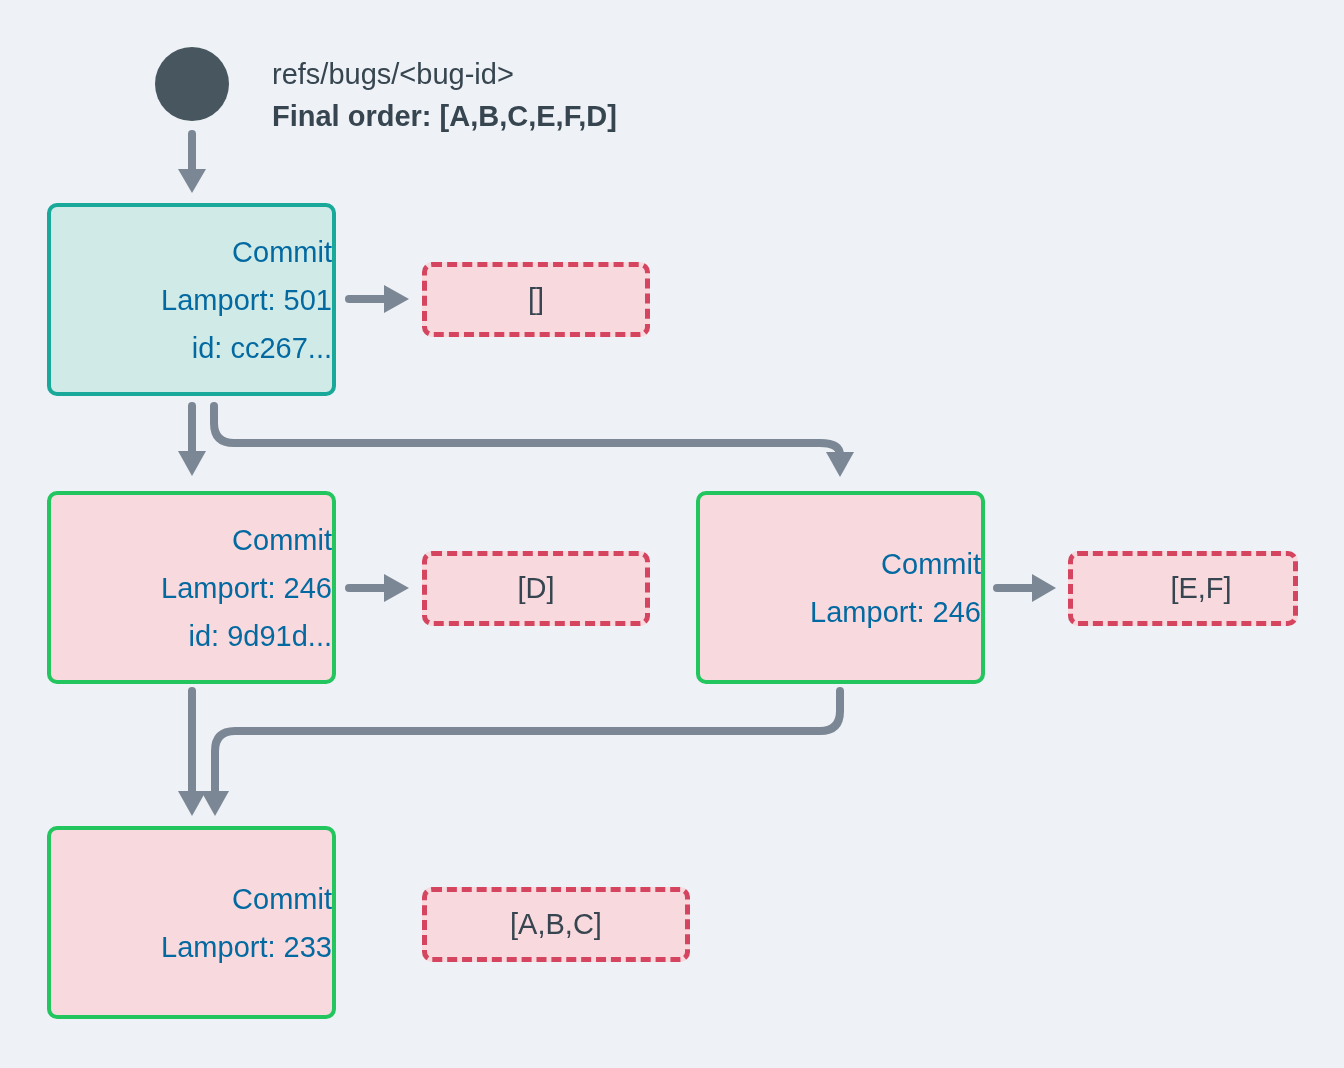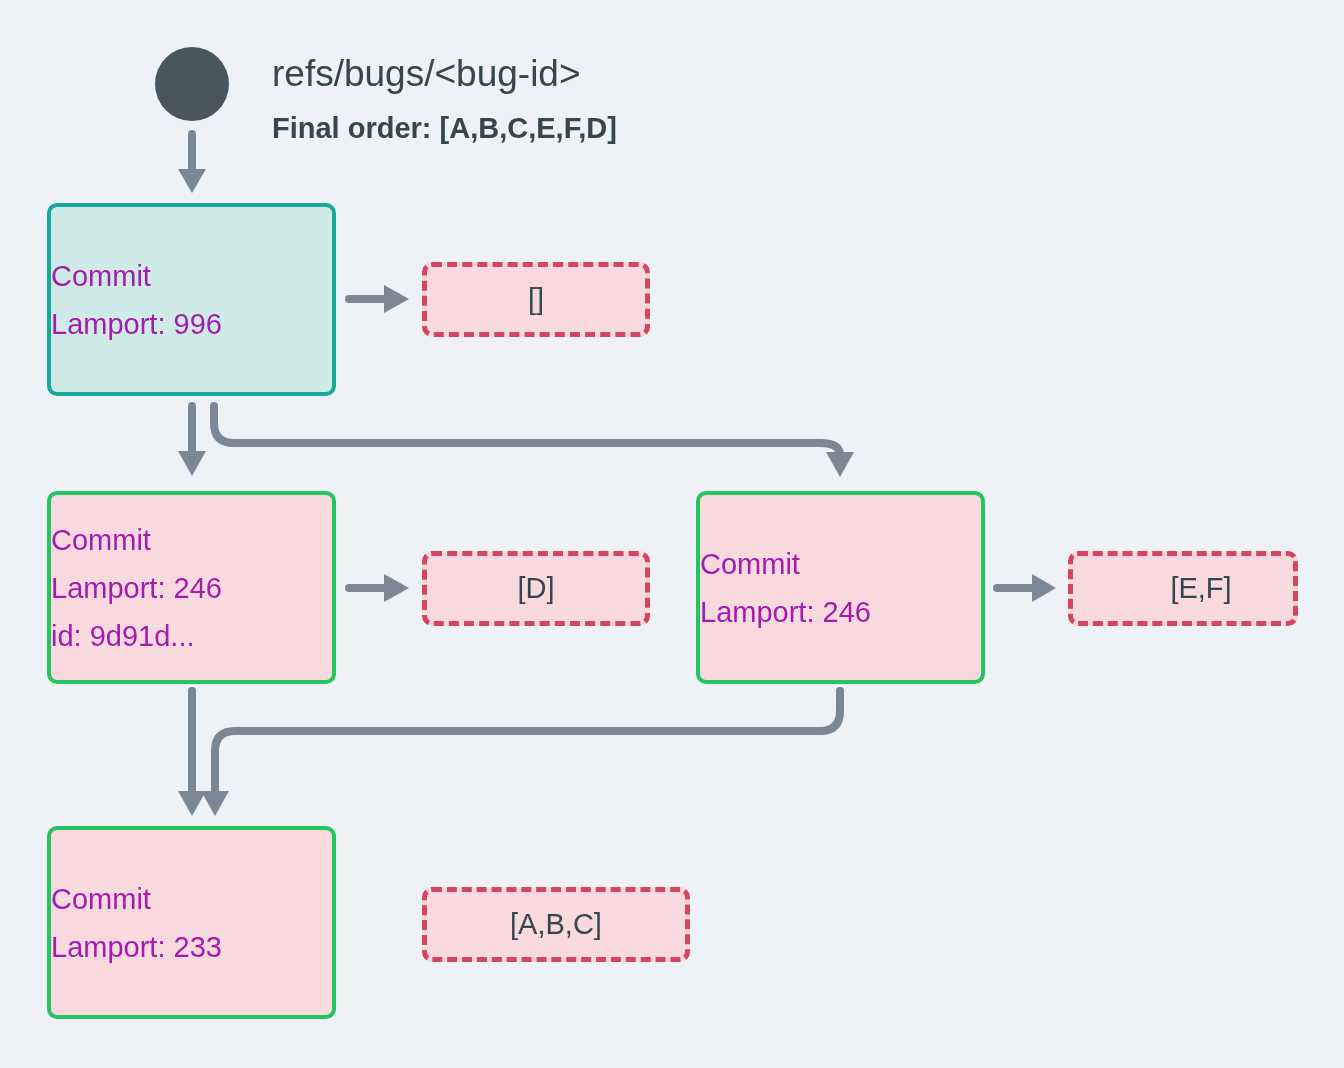--- a/index.html
+++ b/index.html
@@ -25,47 +25,47 @@
   .ref-node {
     position: absolute;
     left: 155px; top: 47px;
     width: 74px; height: 74px;
     border-radius: 50%;
     background: #47565F;
   }
   .ref-label {
     position: absolute;
     left: 272px; top: 58px;
-    font-size: 37px;
+    font-size: 29px;
     line-height: 32px;
     color: #36454F;
     white-space: nowrap;
   }
   .final-order {
     position: absolute;
-    left: 272px; top: 112px;
+    left: 272px; top: 100px;
     font-size: 29px;
     line-height: 32px;
     font-weight: bold;
     color: #36454F;
     white-space: nowrap;
   }
   .commit {
     position: absolute;
     width: 289px; height: 193px;
     background: #F8D9DD;
     border: 4px solid #22c55e;
     border-radius: 10px;
     display: flex;
     flex-direction: column;
-    align-items: flex-start;
+    align-items: flex-end;
     justify-content: center;
     font-size: 29px;
     line-height: 48px;
-    color: #a21caf;
+    color: #0369a1;
     text-align: center;
   }
   .commit--teal {
     background: #D0EBE7;
     border-color: #18A99A;
   }
   .commit--root  { left: 47px;  top: 203px; }
   .commit--left  { left: 47px;  top: 491px; }
   .commit--right { left: 696px; top: 491px; }
   .commit--merge { left: 47px;  top: 826px; }
@@ -134,21 +134,22 @@
       <polygon points="201,791 229,791 215,816" fill="#7B8794" stroke="none"></polygon>
     </g>
   </svg>
 
   <div class="ref-node"></div>
   <div class="ref-label">refs/bugs/&lt;bug-id&gt;</div>
   <div class="final-order">Final order: [A,B,C,E,F,D]</div>
 
   <div class="commit commit--teal commit--root">
     <div>Commit</div>
-    <div>Lamport: 996</div>
+    <div>Lamport: 501</div>
+    <div>id: cc267...</div>
   </div>
   <div class="ops ops--root">[]</div>
 
   <div class="commit commit--left">
     <div>Commit</div>
     <div>Lamport: 246</div>
     <div>id: 9d91d...</div>
   </div>
   <div class="ops ops--left">[D]</div>
 

